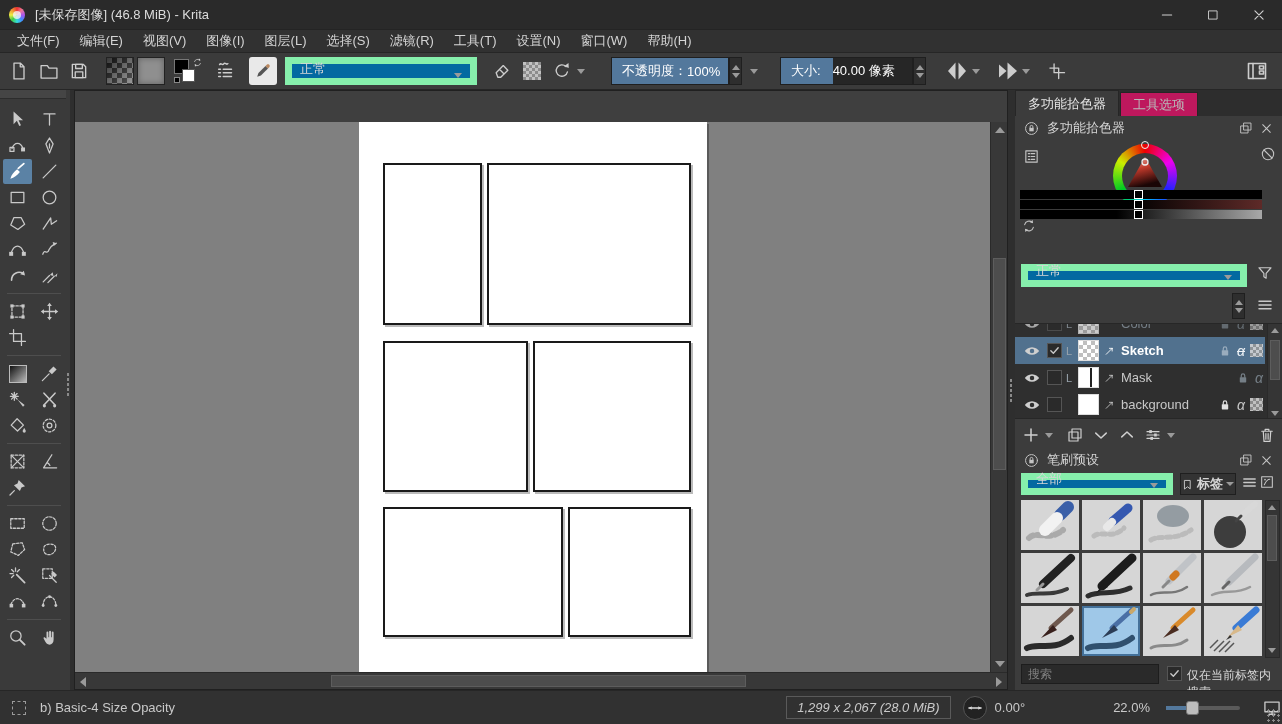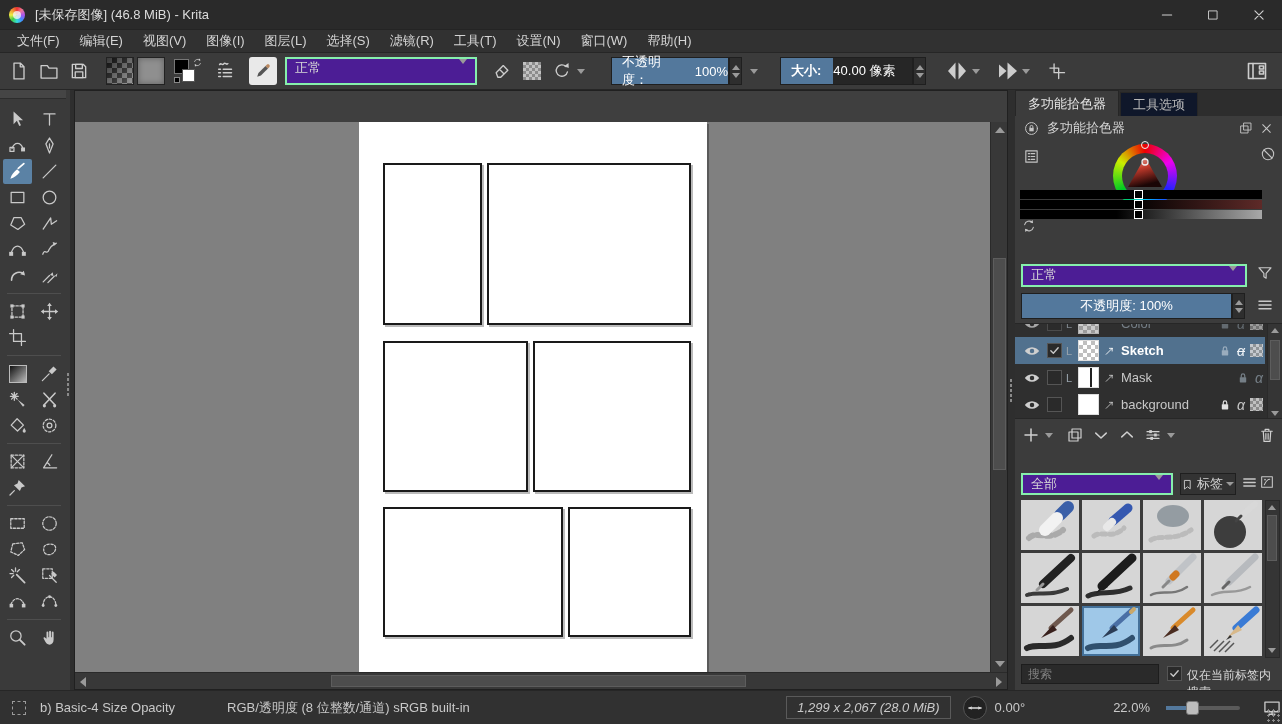--- a/index.html
+++ b/index.html
@@ -36,33 +36,33 @@
   #grad-swatch { margin-left:12px;
     background-image:repeating-conic-gradient(#00000066 0% 25%, #ffffff22 0% 50%), linear-gradient(135deg,#1a1a1a,#8c8c8c);
     background-size:10px 10px, 100% 100%; }
   #pattern-swatch { margin-left:3px; background:#8f8f8f; box-shadow:inset 0 0 6px #00000055; }
   #fgbg { width:30px; height:28px; position:relative; margin-left:8px; }
   #fgbg .fg { position:absolute; left:1px; top:2px; width:15px; height:15px; background:#000; border:1px solid #777; }
   #fgbg .bg { position:absolute; left:9px; top:12px; width:13px; height:13px; background:#fff; border:1px solid #555; }
   #fgbg .mini { position:absolute; left:1px; top:20px; width:6px; height:6px; background:#000; border:1px solid #888; }
   #fgbg .swap { position:absolute; right:0; top:0; color:#cfcfcf; }
   .brush-pad { width:28px; height:28px; background:#e9e9e9; border-radius:3px; display:flex; align-items:center; justify-content:center; margin-left:8px; }
-  .dd { height:28px; background:#4c1d95; border:2px solid #86efac; display:flex; align-items:flex-start; padding:0 8px; color:#d6d6d6; position:relative; }
+  .dd { height:28px; background:#0369a1; border:7px solid #86efac; display:flex; align-items:flex-end; padding:0 8px; color:#d6d6d6; position:relative; }
   .caret { width:0; height:0; border-left:4px solid transparent; border-right:4px solid transparent; border-top:5px solid #9a9a9a; }
   .dd .caret { position:absolute; right:8px; }
   #blend-dd { width:192px; margin-left:8px; }
   .spin { width:13px; height:28px; background:#2e2e2e; border:1px solid #1f1f1f; display:flex; flex-direction:column; align-items:center; justify-content:center; gap:3px; }
   .spin .up { width:0;height:0;border-left:4px solid transparent;border-right:4px solid transparent;border-bottom:5px solid #9a9a9a; }
   .spin .dn { width:0;height:0;border-left:4px solid transparent;border-right:4px solid transparent;border-top:5px solid #9a9a9a; }
   .slider-box { height:28px; border:1px solid #1f1f1f; display:flex; align-items:center; color:#fff; }
   #opacity-box { width:118px; margin-left:26px; background:#53789c; padding-left:10px; }
   #size-box { width:133px; margin-left:22px; background:#262626; position:relative; overflow:hidden; }
   #size-box .fill-part { position:absolute; left:0; top:0; bottom:0; width:52px; background:#53789c; }
   #size-box span { position:relative; z-index:1; }
-  #size-box .lbl { margin-left:10px;font-weight:bold; }
+  #size-box .lbl { margin-left:10px; }
   #size-box .val { margin-left:12px; }
 
   
   #toolbox { left:0; top:90px; width:70px; height:600px; background:#3a3a3a; }
   #toolbox .notch { position:absolute; left:0; top:0; width:66px; height:9px; background:#454545; border-bottom:1px solid #2c2c2c; }
   #tool-grid { position:absolute; left:3px; top:17px; width:62px; display:flex; flex-direction:column; }
   .trow { display:flex; gap:3px; justify-content:flex-start; margin:0 0 1px 0; }
   .tool { width:29px; height:25px; display:flex; align-items:center; justify-content:center; color:#c9c9c9; border-radius:2px; }
   .tool.active { background:#5b82a5; color:#fff; }
   .tool-sep { height:1px; background:#4e4e4e; margin:4px 4px 5px 4px; }
@@ -78,21 +78,21 @@
   .panel { position:absolute; border:2px solid #1a1a1a; background:#fff; box-shadow:2px 2px 0 #bbb; }
   .vscroll { position:absolute; right:0; top:0; width:17px; height:550px; background:#383838; border-left:1px solid #2a2a2a; }
   .vscroll .thumb { position:absolute; left:2px; top:136px; width:13px; height:212px; background:#4d4d4d; border:1px solid #5d5d5d; }
   .sb-arrow { position:absolute; left:4px; width:0; height:0; }
   .hscroll { position:absolute; left:0; top:581px; width:932px; height:17px; background:#383838; border-top:1px solid #2a2a2a; }
   .hscroll .thumb { position:absolute; left:256px; top:2px; width:415px; height:12px; background:#4d4d4d; border:1px solid #5d5d5d; }
 
   
   #dockers { left:1015px; top:90px; width:267px; height:600px; background:#3c3c3c; }
   #docker-tabs { position:absolute; left:0; top:0; width:267px; height:26px; background:#2d2d2d; display:flex; align-items:flex-end; }
-  .dtab { height:24px; padding:0 12px; display:flex; align-items:center; background:#0f172a; color:#b8b8b8; border:1px solid #262626; border-bottom:none; margin-right:1px; }
+  .dtab { height:24px; padding:0 12px; display:flex; align-items:center; background:#be185d; color:#b8b8b8; border:1px solid #262626; border-bottom:none; margin-right:1px; }
   .dtab.active { background:#3c3c3c; color:#e6e6e6; height:26px; }
   .docker-head { display:flex; align-items:center; height:24px; padding:0 6px; color:#d6d6d6; }
   .docker-head .ttl { margin-left:6px; }
   .docker-head .sp { flex:1; }
   .hicon { width:20px; height:20px; display:flex; align-items:center; justify-content:center; color:#c4c4c4; }
 
   
   #color-docker { position:absolute; left:0; top:26px; width:267px; height:122px; }
   .wheel { position:absolute; left:98px; top:28px; width:64px; height:64px; border-radius:50%;
     background:conic-gradient(#e00,#e0e,#22f,#0cf,#0c2,#ce0,#e00); }
@@ -129,21 +129,21 @@
   .alpha.strike { text-decoration:line-through; }
   .dim { color:#8d9aa5; opacity:.75; }
   .checksq { width:13px; height:13px; background:repeating-conic-gradient(#9a9a9a 0% 25%, #d9d9d9 0% 50%); background-size:6px 6px; opacity:.85; }
   .lscroll { position:absolute; right:0; top:0; width:15px; height:96px; background:#353535; border-left:1px solid #2a2a2a; }
   #layer-btns { position:absolute; left:4px; top:184px; width:260px; height:26px; display:flex; align-items:center; gap:2px; color:#cfcfcf; }
   .lbtn { width:24px; height:24px; display:flex; align-items:center; justify-content:center; }
 
   
   #brush-docker { position:absolute; left:0; top:358px; width:267px; height:242px; }
   #brush-filter { position:absolute; left:6px; top:25px; width:152px; height:22px; }
-  #tag-btn { position:absolute; left:165px; top:25px; width:56px; height:22px; background:#333; border:1px solid #1f1f1f; display:flex; align-items:center; gap:3px; padding:0 0; color:#d4d4d4; }
+  #tag-btn { position:absolute; left:165px; top:25px; width:56px; height:22px; background:#333; border:1px solid #1f1f1f; display:flex; align-items:center; gap:3px; padding:0 0; color:#d4d4d4;font-weight:bold; }
   #brush-hamb { position:absolute; left:226px; top:26px; color:#c8c8c8; }
   #brush-info { position:absolute; left:244px; top:26px; color:#c8c8c8; }
   #brush-grid { position:absolute; left:6px; top:52px; width:240px; height:158px; display:grid; grid-template-columns:repeat(4,58px); grid-auto-rows:50px; gap:3px; }
   .tile { background:#d6d6d6; position:relative; overflow:hidden; }
   .tile.sel { background:#9fc8e8; outline:2px solid #44719a; outline-offset:-2px; }
   .tile svg { position:absolute; left:0; top:0; }
   .bscroll { position:absolute; right:2px; top:52px; width:15px; height:158px; background:#353535; border:1px solid #2a2a2a; }
   #brush-search { position:absolute; left:6px; top:216px; width:138px; height:20px; background:#2a2a2a; border:1px solid #1d1d1d; color:#cfcfcf; padding:0 6px; font-size:12px; font-family:inherit; }
   #brush-search::placeholder { color:#808080; }
   #tag-chk { position:absolute; left:152px; top:218px; width:15px; height:15px; background:#2a2a2a; border:1px solid #555; display:flex; align-items:center; justify-content:center; }
@@ -517,21 +517,21 @@
     <div class="checksq" style="width:18px;height:18px"></div>
   </div>
   <div class="tb-ic">
       <svg class="ic" width="20" height="20">
         <use href="#i-reload"></use>
       </svg>
     </div>
   <span class="caret"></span>
   <div class="slider-box" id="opacity-box">
     <span>不透明度：</span>
-    <span style="margin-left:8px">100%</span>
+    <span style="margin-left:0">100%</span>
   </div>
   <div class="spin">
       <div class="up"></div>
       <div class="dn"></div>
     </div>
   <span class="caret" style="margin-left:8px"></span>
   <div class="slider-box" id="size-box">
     <div class="fill-part"></div>
     <span class="lbl">大小:</span>
     <span class="val">40.00 像素</span>
@@ -890,23 +890,20 @@
   <div id="layers-docker">
     <div class="dd" id="layer-blend" style="height:23px">
       <span>正常</span>
       <span class="caret"></span>
     </div>
     <div id="layer-funnel">
         <svg class="ic" width="18" height="18">
           <use href="#i-funnel"></use>
         </svg>
       </div>
-    <div id="layer-opacity">
-      <span>不透明度: 100%</span>
-    </div>
     <div class="spin" id="layer-opacity-spin">
         <div class="up"></div>
         <div class="dn"></div>
       </div>
     <div id="layer-menu">
         <svg class="ic" width="18" height="18">
           <use href="#i-hamb"></use>
         </svg>
       </div>
 
@@ -1029,20 +1026,39 @@
       <span class="caret"></span>
       <div class="lbtn" style="margin-left:auto">
           <svg class="ic" width="18" height="18">
             <use href="#i-trash"></use>
           </svg>
         </div>
     </div>
   </div>
 
   <div id="brush-docker">
+    <div class="docker-head">
+      <div class="hicon">
+          <svg class="ic" width="15" height="15">
+            <use href="#i-lockcirc"></use>
+          </svg>
+        </div>
+      <span class="ttl">笔刷预设</span>
+      <span class="sp"></span>
+      <div class="hicon">
+          <svg class="ic" width="14" height="14">
+            <use href="#i-float"></use>
+          </svg>
+        </div>
+      <div class="hicon">
+          <svg class="ic" width="13" height="13">
+            <use href="#i-closex"></use>
+          </svg>
+        </div>
+    </div>
     <div class="dd" id="brush-filter" style="height:22px">
       <span>全部</span>
       <span class="caret"></span>
     </div>
     <div id="tag-btn">
       <svg class="ic" width="13" height="13">
           <use href="#i-tag"></use>
         </svg>
       <span>标签</span>
       <span class="caret" style="border-top-width:4px"></span>
@@ -1158,21 +1174,20 @@
         </svg>
       </div>
     <span id="tag-chk-label">仅在当前标签内搜索</span>
   </div>
 </div>
 <div class="dots-v" style="left:1009px;top:378px"></div>
 
 <div class="abs" id="statusbar">
   <div class="sb-sel-icon"></div>
   <span id="sb-brush">b) Basic-4 Size Opacity</span>
-  <span id="sb-colorspace">RGB/透明度 (8 位整数/通道)  sRGB built-in</span>
   <span id="sb-dims">1,299 x 2,067 (28.0 MiB)</span>
   <div id="sb-compass">
     <svg class="ic" width="16" height="16" viewBox="0 0 24 24">
         <path class="st" d="M3 12h18"></path>
         <path class="fl" d="M3 12l4-2.5v5zM21 12l-4-2.5v5z"></path>
       </svg>
   </div>
   <span id="sb-angle">0.00°</span>
   <span id="sb-zoom">22.0%</span>
   <div id="zoom-slider">

